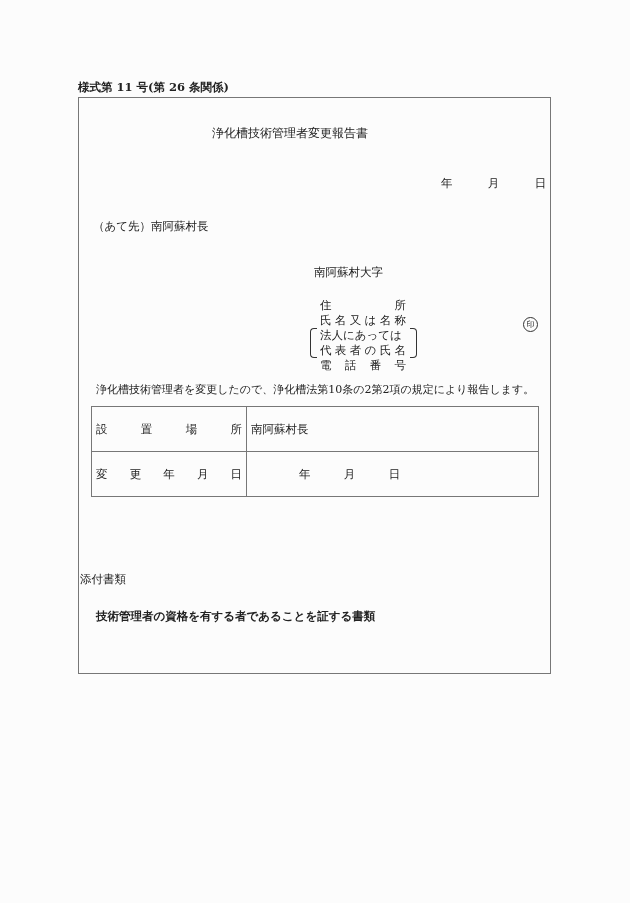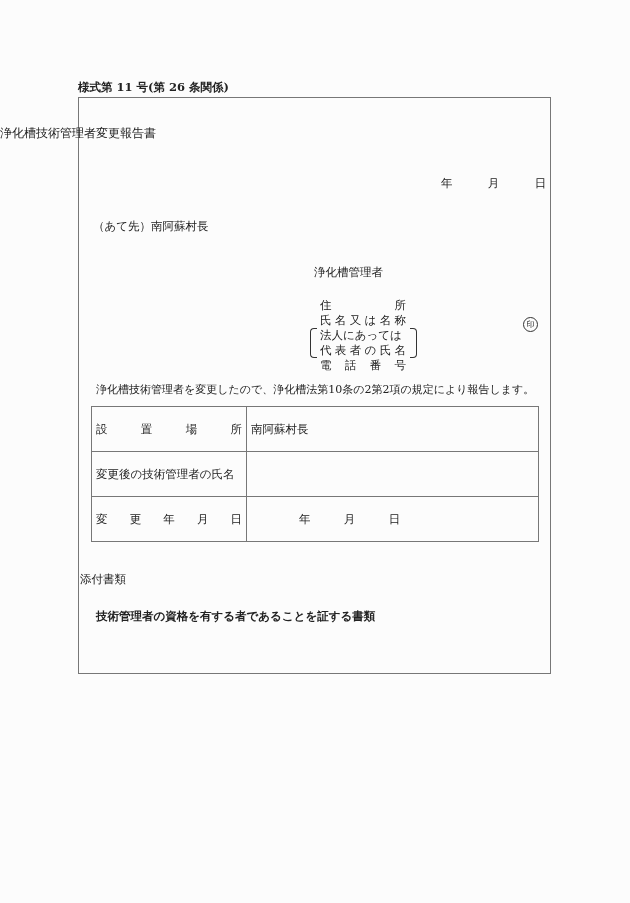--- a/index.html
+++ b/index.html
@@ -7,21 +7,21 @@
       width: 630px; height: 903px; background: #fcfcfc; position: relative;
       font-family: "DejaVu Serif", "Liberation Serif", serif; color: #222;
       font-size: 11.5px; overflow: hidden;
     }
     .abs { position: absolute; white-space: nowrap; }
     #form-label { left: 78px; top: 80px; font-size: 11.5px; font-weight: bold; }
     #outer-box {
       position: absolute; left: 78px; top: 97px; width: 473px; height: 577px;
       border: 1.3px solid #777; box-sizing: border-box;
     }
-    #doc-title { left: 0; width: 580px; top: 125px; font-size: 12px; }
+    #doc-title { left: 0; width: 580px; top: 125px; text-align: center; font-size: 12px; }
     #date-line { left: 441px; top: 176px; }
     #date-line span { display: inline-block; }
     #addressee { left: 93px; top: 219px; }
     #manager-heading { left: 314px; top: 265px; }
     .field-label { position: absolute; left: 320px; font-size: 11.5px; letter-spacing: 0; }
     .spread { display: flex; justify-content: space-between; width: 86px; }
     #bracket-l { position: absolute; left: 310px; top: 328px; width: 6px; height: 28px;
       border: 1.2px solid #333; border-right: none; border-radius: 4px 0 0 4px; }
     #bracket-r { position: absolute; left: 410px; top: 328px; width: 6px; height: 28px;
       border: 1.2px solid #333; border-left: none; border-radius: 0 4px 4px 0; }
@@ -52,21 +52,21 @@
 <div id="date-line" class="abs">
   <span>年</span>
   <span style="width:28px"></span>
   <span>月</span>
   <span style="width:28px"></span>
   <span>日</span>
 </div>
 
 <div id="addressee" class="abs">（あて先）南阿蘇村長</div>
 
-<div id="manager-heading" class="abs">浄化槽管理者</div>
+<div id="manager-heading" class="abs">南阿蘇村大字</div>
 
 <div class="field-label spread" style="top:298px;">
   <span>住</span>
   <span>所</span>
 </div>
 <div class="field-label spread" style="top:313px;">
   <span>氏</span>
   <span>名</span>
   <span>又</span>
   <span>は</span>
@@ -102,24 +102,20 @@
       <div class="spread-lbl">
         <span>設</span>
         <span>置</span>
         <span>場</span>
         <span>所</span>
       </div>
     </td>
     <td>南阿蘇村長</td>
   </tr>
   <tr>
-    <td class="lbl">変更後の技術管理者の氏名</td>
-    <td></td>
-  </tr>
-  <tr>
     <td class="lbl">
       <div class="spread-lbl">
         <span>変</span>
         <span>更</span>
         <span>年</span>
         <span>月</span>
         <span>日</span>
       </div>
     </td>
     <td>

